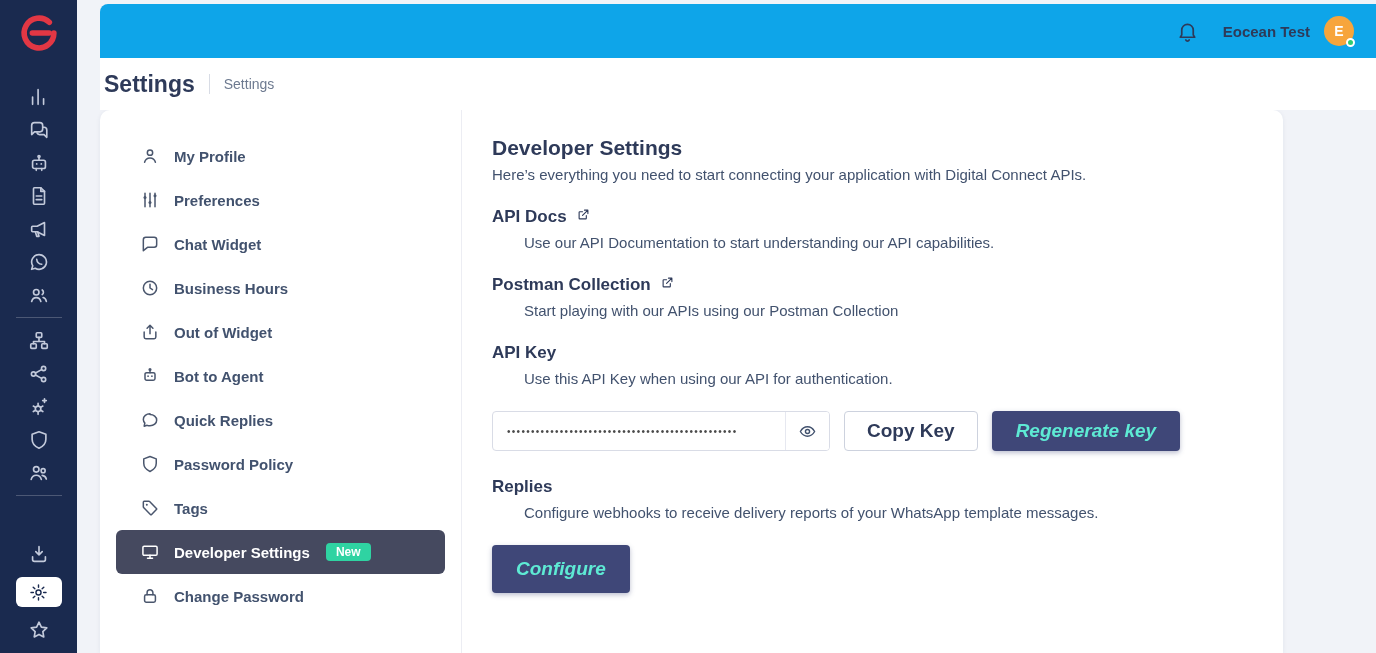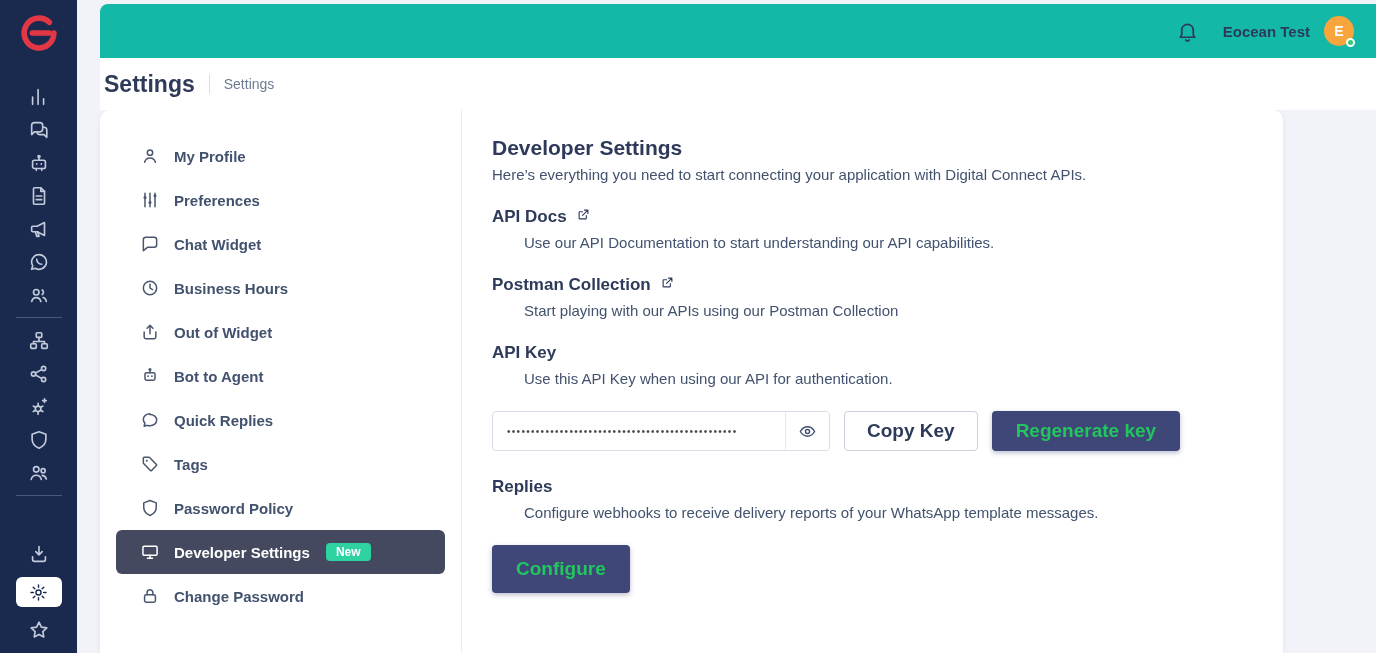--- a/index.html
+++ b/index.html
@@ -38,21 +38,21 @@
   .rail-bottom .rail-ic{margin:0;}
   .rail-active{
     width:46px;height:30px;background:#fff;border-radius:6px;
     display:flex;align-items:center;justify-content:center;cursor:pointer;
   }
   .rail-active .inner-ic{width:19px;height:19px;color:var(--rail-bg);}
 
   
   .main{flex:1;display:flex;flex-direction:column;height:653px;}
   .topbar{
-    background:#14b8a6;height:54px;margin:4px 0 0 23px;border-radius:8px 0 0 0;
+    background:#0ea5e9;height:54px;margin:4px 0 0 23px;border-radius:8px 0 0 0;
     display:flex;align-items:center;justify-content:flex-end;padding-right:22px;
   }
   .bell{width:23px;height:23px;color:var(--ink);cursor:pointer;}
   .user-name{margin-left:24px;font-size:15px;font-weight:700;color:var(--ink);cursor:pointer;}
   .avatar{
     position:relative;width:30px;height:30px;margin-left:14px;border-radius:50%;
     background:var(--avatar);color:#fff;font-size:14px;font-weight:700;
     display:flex;align-items:center;justify-content:center;cursor:pointer;
   }
   .status-dot{
@@ -108,21 +108,21 @@
   .eye-btn{
     width:44px;height:100%;flex:none;border:none;border-left:1px solid #e6e8f0;background:#fff;
     display:flex;align-items:center;justify-content:center;cursor:pointer;
   }
   .eye-btn .inner-ic{width:19px;height:19px;color:#42526e;}
   .btn{
     height:40px;border-radius:4px;font-family:inherit;font-size:19px;font-weight:700;
     cursor:pointer;display:inline-flex;align-items:center;justify-content:center;
   }
   .btn-outline{background:#fff;border:1px solid #cdd2de;color:var(--ink);padding:0 22px;}
-  .btn-primary{background:var(--accent);border:none;color:#22c55e;padding:0 24px;box-shadow:0 2px 5px rgba(63,71,120,.35);}
+  .btn-primary{background:var(--accent);border:none;color:#5eead4;padding:0 24px;box-shadow:0 2px 5px rgba(63,71,120,.35);font-style:italic;}
   .btn-configure{height:48px;}
 </style>
 </head>
 <body>
 
 <div class="rail">
   <div class="logo">
     <svg viewBox="0 0 24 24" fill="none" stroke="currentColor" stroke-width="3.2" stroke-linecap="round">
       <path d="M20.5 12a8.5 8.5 0 1 1-2.6-6.1"></path>
       <path d="M8.2 12h9.6"></path>
@@ -324,33 +324,33 @@
             <span class="nav-ic">
               <svg viewBox="0 0 24 24" fill="none" stroke="currentColor" stroke-width="1.8" stroke-linecap="round" stroke-linejoin="round">
                 <path d="M12 4.5c-4.4 0-8 3-8 6.8 0 1.6.7 3.1 1.8 4.3L5 19.5l3.6-1.1c1 .4 2.2.6 3.4.6 4.4 0 8-3 8-6.8s-3.6-6.7-8-6.7z"></path>
               </svg>
             </span>
             <span class="nav-label">Quick Replies</span>
           </div>
           <div class="nav-item">
             <span class="nav-ic">
               <svg viewBox="0 0 24 24" fill="none" stroke="currentColor" stroke-width="1.8" stroke-linecap="round" stroke-linejoin="round">
+                <path d="M12 3l7.5 2.8v5.4c0 4.6-3 7.8-7.5 9.8-4.5-2-7.5-5.2-7.5-9.8V5.8z"></path>
+              </svg>
+            </span>
+            <span class="nav-label">Password Policy</span>
+          </div>
+          <div class="nav-item">
+            <span class="nav-ic">
+              <svg viewBox="0 0 24 24" fill="none" stroke="currentColor" stroke-width="1.8" stroke-linecap="round" stroke-linejoin="round">
                 <path d="M4 10.8V5a1 1 0 0 1 1-1h5.8a1 1 0 0 1 .7.3l8.2 8.2a1 1 0 0 1 0 1.4l-5.8 5.8a1 1 0 0 1-1.4 0L4.3 11.5a1 1 0 0 1-.3-.7z"></path>
                 <circle cx="8.2" cy="8.2" r="1.2" fill="currentColor" stroke="none"></circle>
               </svg>
             </span>
             <span class="nav-label">Tags</span>
-          </div>
-          <div class="nav-item">
-            <span class="nav-ic">
-              <svg viewBox="0 0 24 24" fill="none" stroke="currentColor" stroke-width="1.8" stroke-linecap="round" stroke-linejoin="round">
-                <path d="M12 3l7.5 2.8v5.4c0 4.6-3 7.8-7.5 9.8-4.5-2-7.5-5.2-7.5-9.8V5.8z"></path>
-              </svg>
-            </span>
-            <span class="nav-label">Password Policy</span>
           </div>
           <div class="nav-item active">
             <span class="nav-ic">
               <svg viewBox="0 0 24 24" fill="none" stroke="currentColor" stroke-width="1.8" stroke-linecap="round" stroke-linejoin="round">
                 <rect x="3.5" y="5" width="17" height="11" rx="1.5"></rect>
                 <path d="M9 19.5h6M12 16v3.5"></path>
               </svg>
             </span>
             <span class="nav-label">Developer Settings</span>
             <span class="badge">New</span>

